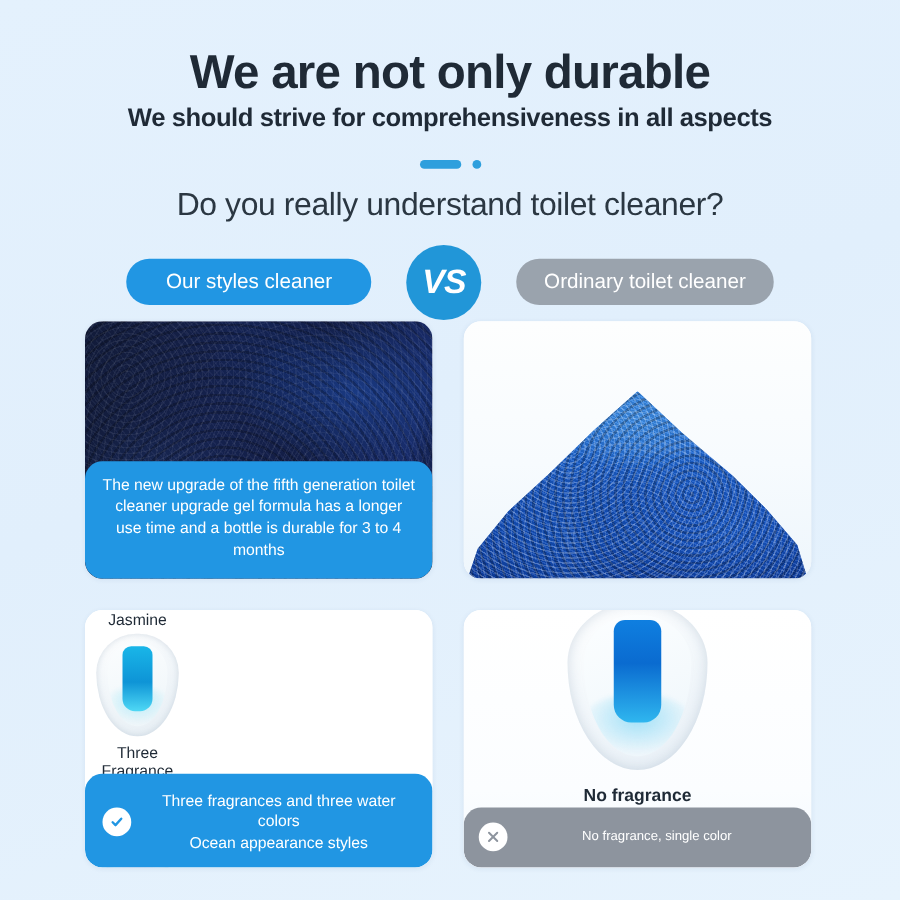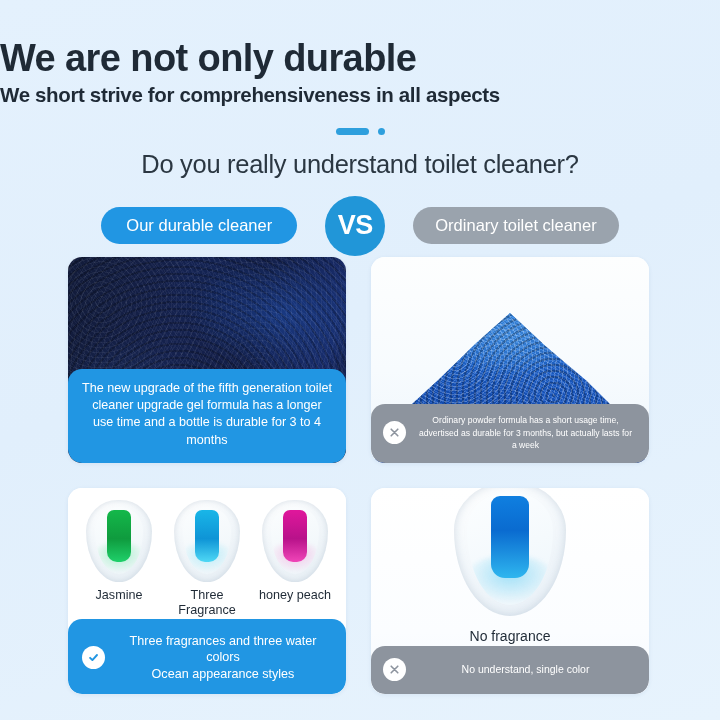--- a/index.html
+++ b/index.html
@@ -11,20 +11,21 @@
     height: 720px;
     overflow: hidden;
     background: linear-gradient(160deg, #e4f1fd 0%, #e1effc 45%, #e7f3fd 100%);
     font-family: "Liberation Sans", sans-serif;
     position: relative;
   }
 
   
   .header {
     padding-top: 38px;
+    text-align: center;
   }
   .title-main {
     font-size: 38px;
     font-weight: bold;
     color: #1f2a36;
     letter-spacing: -0.6px;
     line-height: 1.06;
     margin: 0;
   }
   .title-sub {
@@ -98,20 +99,21 @@
     margin-left: 28px;
   }
   .vs-circle {
     width: 60px;
     height: 60px;
     border-radius: 50%;
     background: #2196d8;
     color: #ffffff;
     font-size: 27px;
     font-weight: bold;
+    font-style: italic;
     display: flex;
     align-items: center;
     justify-content: center;
     letter-spacing: -0.5px;
     flex: 0 0 auto;
   }
 
   
   .grid {
     position: absolute;
@@ -238,20 +240,21 @@
     position: absolute;
     left: 0; right: 0; top: 0;
     height: 144px;
     background: #ffffff;
     display: flex;
     justify-content: center;
     align-items: flex-start;
     padding-top: 12px;
     box-sizing: border-box;
     gap: 4px;
+    flex-direction: column;
   }
   .frag-item {
     width: 84px;
     text-align: center;
   }
   .bowl {
     width: 66px;
     height: 82px;
     margin: 0 auto;
     border-radius: 48% 48% 50% 50% / 38% 38% 62% 62%;
@@ -301,20 +304,21 @@
     color: #1f2a36;
     line-height: 1.16;
   }
 
   
   .nofrag-inner {
     position: absolute;
     left: 0; right: 0; top: 0;
     bottom: 0;
     background: linear-gradient(180deg, #ffffff 0%, #fbfdff 70%, #f3f9fe 100%);
+    font-weight: bold;
   }
   .big-bowl {
     position: absolute;
     left: 50%;
     transform: translateX(-50%);
     top: -6px;
     width: 112px;
     height: 134px;
     border-radius: 48% 48% 50% 50% / 36% 36% 64% 64%;
     background: linear-gradient(155deg, #ffffff 0%, #f5f9fc 40%, #e7eff6 100%);
@@ -357,54 +361,46 @@
     text-align: center;
     font-size: 14px;
     color: #1f2a36;
   }
 </style>
 </head>
 <body>
 
 <div class="header">
   <h1 class="title-main">We are not only durable</h1>
-  <h2 class="title-sub">We short strive for comprehensiveness in all aspects</h2>
+  <h2 class="title-sub">We should strive for comprehensiveness in all aspects</h2>
 </div>
 
 <div class="deco">
   <span class="deco-dash"></span>
   <span class="deco-dot"></span>
 </div>
 
 <div class="question">Do you really understand toilet cleaner?</div>
 
 <div class="vs-row">
-  <div class="pill pill-ours">Our durable cleaner</div>
+  <div class="pill pill-ours">Our styles cleaner</div>
   <div class="vs-circle">VS</div>
   <div class="pill pill-ordinary">Ordinary toilet cleaner</div>
 </div>
 
 <div class="grid">
 
   <div class="card">
     <div class="img-gel"></div>
     <div class="caption-blue">The new upgrade of the fifth generation toilet cleaner upgrade gel formula has a longer use time and a bottle is durable for 3 to 4 months</div>
   </div>
 
   <div class="card">
     <div class="img-powder">
       <div class="powder-heap"></div>
-    </div>
-    <div class="caption-gray">
-      <span class="badge">
-        <svg width="13" height="13" viewBox="0 0 13 13">
-          <path d="M3.2 3.2 L9.8 9.8 M9.8 3.2 L3.2 9.8" stroke="#8d949e" stroke-width="1.6" stroke-linecap="round"></path>
-        </svg>
-      </span>
-      <span class="cg-text">Ordinary powder formula has a short usage time, advertised as durable for 3 months, but actually lasts for a week</span>
     </div>
   </div>
 
   <div class="card">
     <div class="frag-inner">
       <div class="frag-item">
         <div class="bowl g-green">
           <div class="bowl-inner">
             <div class="splash"></div>
             <div class="gel-stream"></div>
@@ -456,17 +452,17 @@
         </div>
       </div>
       <div class="nofrag-label">No fragrance</div>
     </div>
     <div class="caption-gray">
       <span class="badge">
         <svg width="13" height="13" viewBox="0 0 13 13">
           <path d="M3.2 3.2 L9.8 9.8 M9.8 3.2 L3.2 9.8" stroke="#8d949e" stroke-width="1.6" stroke-linecap="round"></path>
         </svg>
       </span>
-      <span class="cg-text" style="font-size:10.5px;">No understand, single color</span>
+      <span class="cg-text" style="font-size:10.5px;">No fragrance, single color</span>
     </div>
   </div>
 
 </div>
 
 </body></html>

